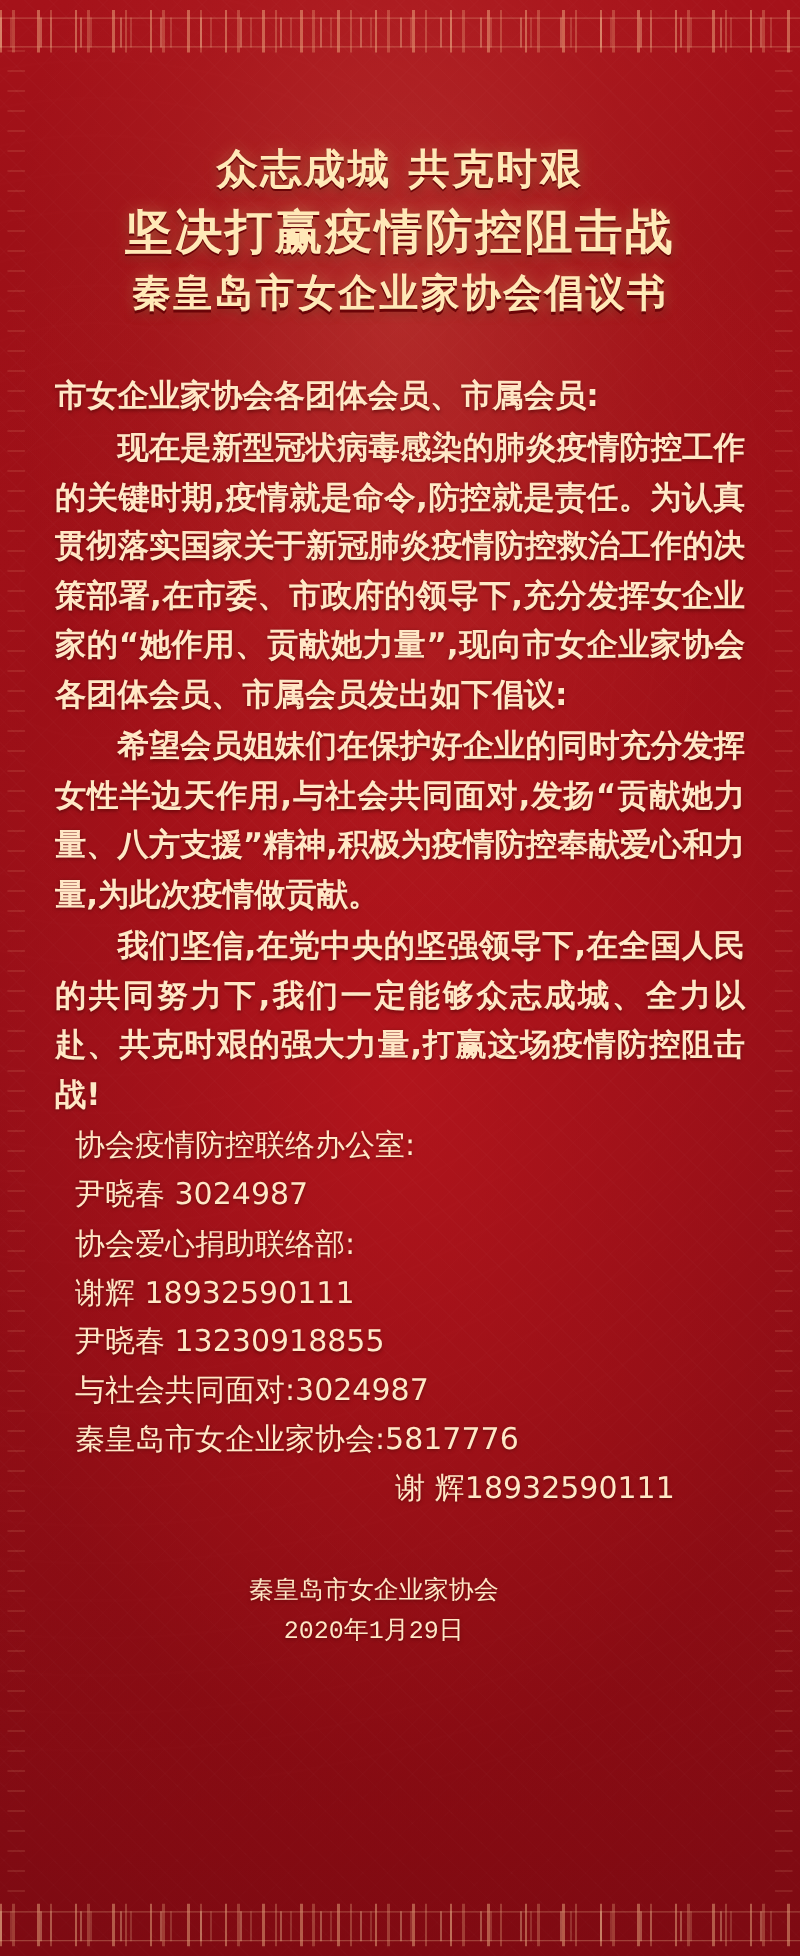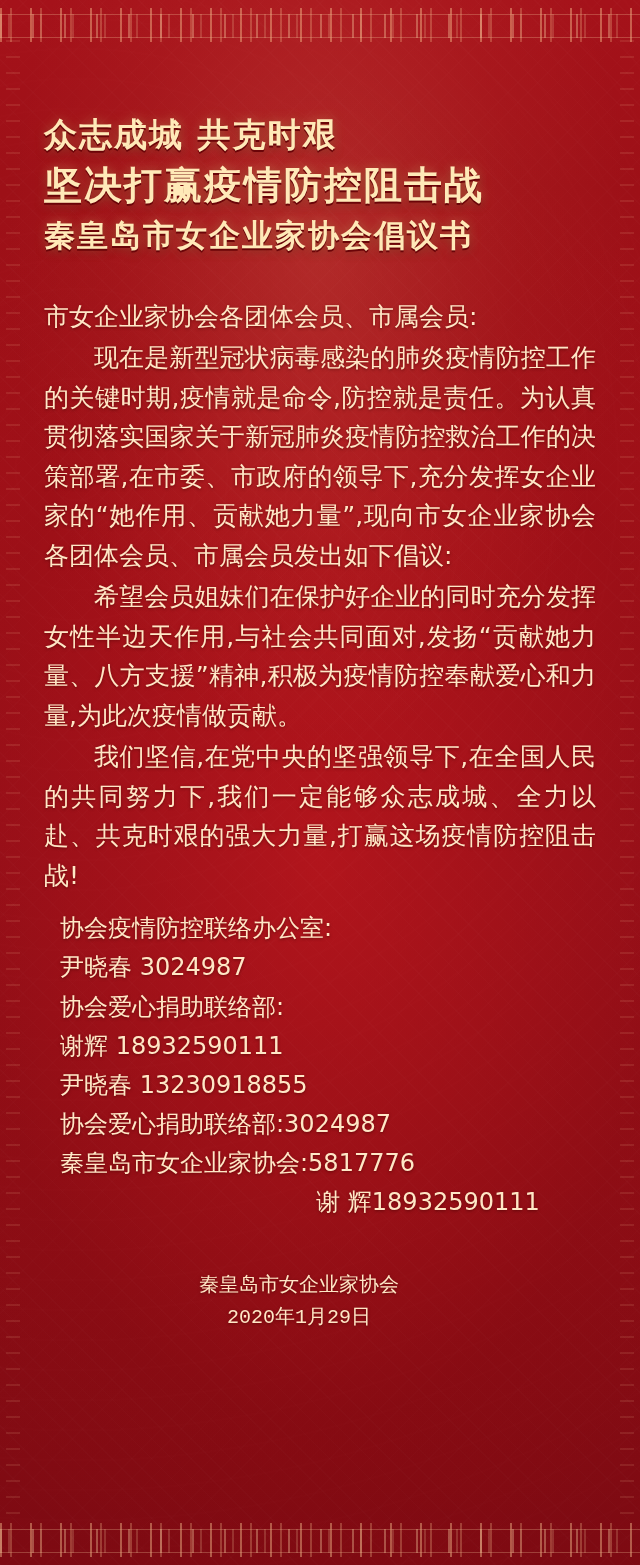--- a/index.html
+++ b/index.html
@@ -81,20 +81,21 @@
   .side-rail.right { right: 6px; }
 
   .content {
     position: absolute;
     left: 0; right: 0; top: 0;
     padding: 0 44px;
   }
 
   .title-block {
     padding-top: 112px;
+    text-align: center;
   }
   .title-line {
     font-family: "DejaVu Sans", "Liberation Sans", sans-serif;
     font-weight: bold;
     color: #ffe9b8;
     letter-spacing: 2px;
     text-shadow:
       0 2px 0 #6b0408,
       0 0 12px rgba(255,190,120,0.45),
       0 3px 8px rgba(60,0,0,0.55);
@@ -105,25 +106,25 @@
   .title-line.l3 { font-size: 31px; }
 
   .body-block {
     margin-top: 40px;
     color: #ffe7c6;
     font-family: "DejaVu Sans", "Liberation Sans", sans-serif;
     font-size: 25px;
     line-height: 1.58;
     text-shadow: 0 1px 3px rgba(70,0,0,0.6);
   }
-  .p { margin: 0 0 2px 0; text-align: justify; }
+  .p { margin: 0 0 2px 0; text-align: justify; font-weight: bold; }
   .p.indent { text-indent: 2em; }
 
   .contacts {
-    margin-top: 14px;
+    margin-top: 2px;
     color: #ffe7c6;
     font-family: "DejaVu Sans", "Liberation Sans", sans-serif;
     font-size: 24px;
     line-height: 1.63;
     padding-left: 16px;
     text-shadow: 0 1px 3px rgba(70,0,0,0.6);
   }
   .contacts div { white-space: nowrap; }
   .contacts div.right-shift { padding-left: 200px; text-align: center; }
 
@@ -162,21 +163,21 @@
       <p class="p indent">希望会员姐妹们在保护好企业的同时充分发挥女性半边天作用,与社会共同面对,发扬“贡献她力量、八方支援”精神,积极为疫情防控奉献爱心和力量,为此次疫情做贡献。</p>
       <p class="p indent">我们坚信,在党中央的坚强领导下,在全国人民的共同努力下,我们一定能够众志成城、全力以赴、共克时艰的强大力量,打赢这场疫情防控阻击战!</p>
     </div>
 
     <div class="contacts">
       <div>协会疫情防控联络办公室:</div>
       <div>尹晓春 3024987</div>
       <div>协会爱心捐助联络部:</div>
       <div>谢辉 18932590111</div>
       <div>尹晓春 13230918855</div>
-      <div>协会爱心捐助联络部:3024987</div>
+      <div>与社会共同面对:3024987</div>
       <div>秦皇岛市女企业家协会:5817776</div>
       <div class="right-shift">谢 辉18932590111</div>
     </div>
 
     <div class="signature">
       <div>秦皇岛市女企业家协会</div>
       <div>2020年1月29日</div>
     </div>
 
   </div>

